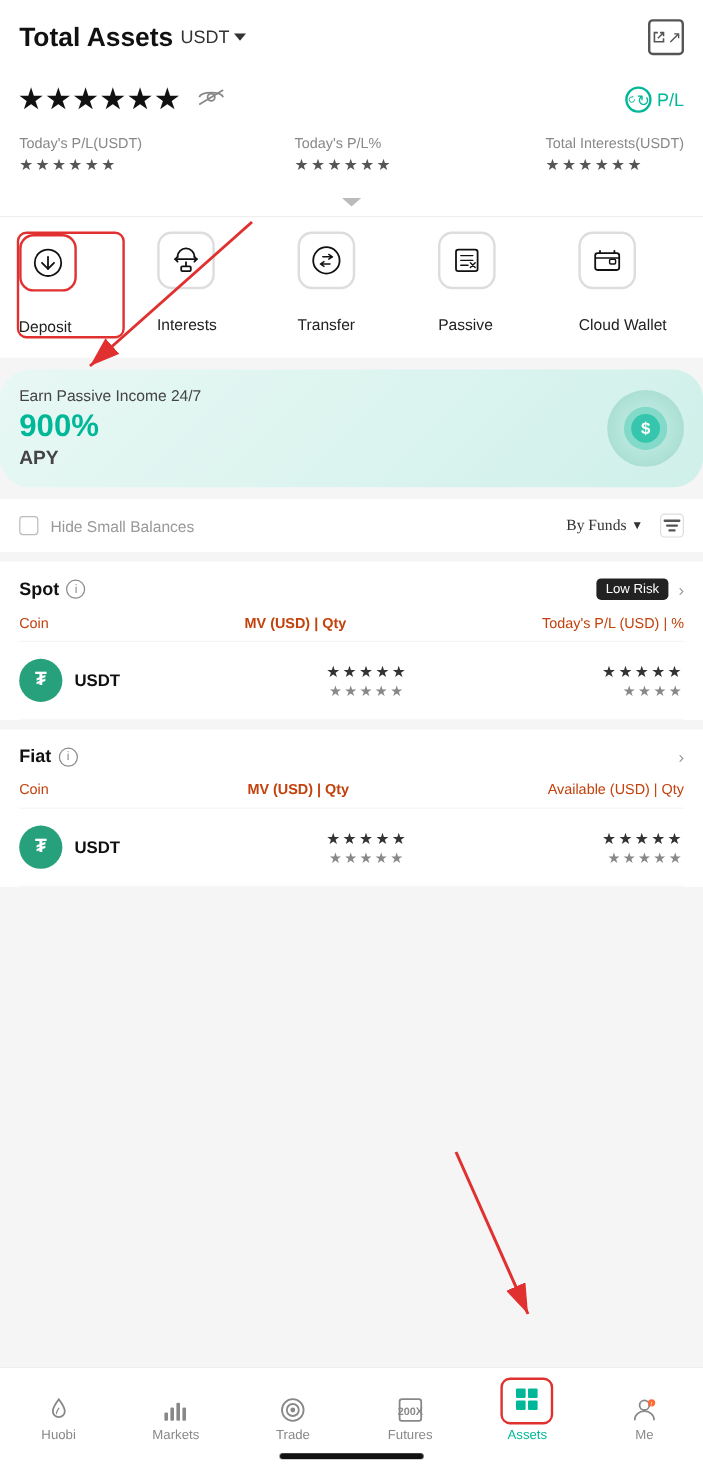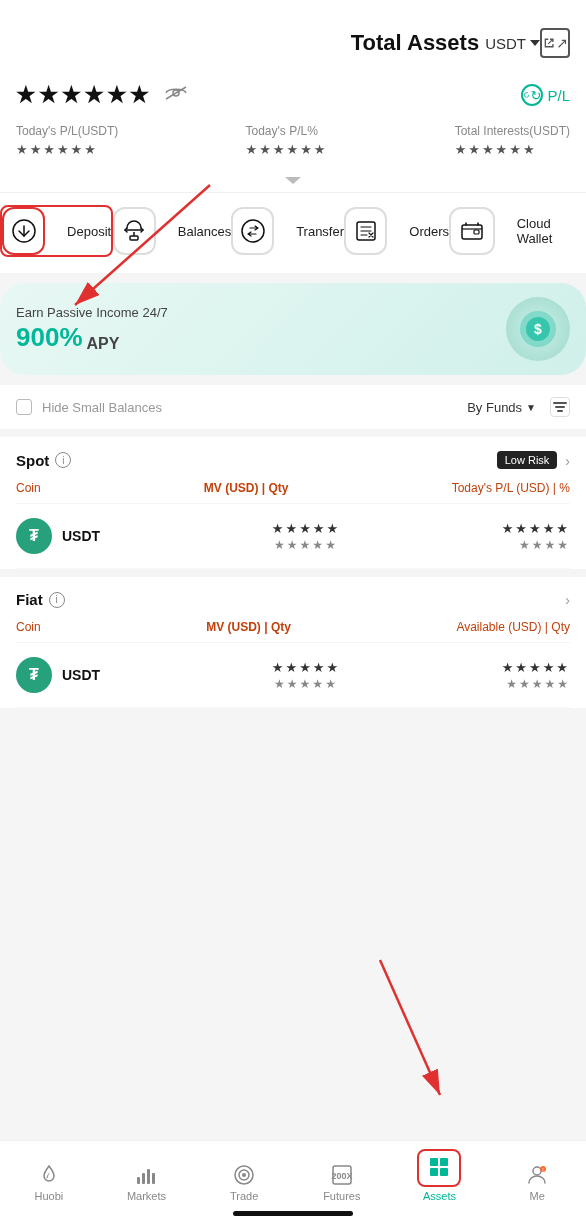--- a/index.html
+++ b/index.html
@@ -9,24 +9,24 @@
       background: #f5f5f5;
       width: 586px;
       min-height: 1222px;
       position: relative;
       overflow-x: hidden;
     }
 
     
     .header {
       background: #fff;
-      padding: 28px 16px 14px;
-      display: flex;
-      align-items: center;
-      justify-content: flex-end;
+      padding: 16px 16px 14px;
+      display: flex;
+      align-items: center;
+      justify-content: space-between;
     }
     .header-left {
       display: flex;
       align-items: center;
       gap: 6px;
     }
     .header-title {
       font-size: 22px;
       font-weight: 700;
       color: #111;
@@ -147,22 +147,21 @@
     
     .actions-row {
       background: #fff;
       display: flex;
       justify-content: space-around;
       padding: 12px 0 16px;
       border-top: 1px solid #f0f0f0;
     }
     .action-item {
       display: flex;
-      flex-direction: row;
-      align-items: center;
+      flex-direction: column;
       gap: 22px;
       cursor: pointer;
       min-width: 90px;
     }
     .action-icon-wrap {
       width: 48px; height: 48px;
       border: 2px solid #ddd;
       border-radius: 12px;
       display: flex;
       align-items: center;
@@ -240,20 +239,21 @@
       color: #999;
     }
     .by-funds {
       margin-left: auto;
       display: flex;
       align-items: center;
       gap: 4px;
       font-size: 13px;
       color: #333;
       cursor: pointer;
+      font-family: Liberation Serif, serif;
     }
     .sort-icon {
       width: 20px; height: 20px;
       border: 1px solid #ddd;
       border-radius: 4px;
       display: flex;
       flex-direction: column;
       align-items: center;
       justify-content: center;
       gap: 2px;
@@ -509,21 +509,21 @@
       <div class="action-icon-wrap">
         <svg class="withdraw-svg" viewBox="0 0 26 26" fill="none">
           <path d="M20 10c0-3.866-3.134-7-7-7S6 6.134 6 10" stroke="#111" stroke-width="1.5" stroke-linecap="round" fill="none"></path>
           <path d="M6 10l-2 2 2 2" stroke="#111" stroke-width="1.5" stroke-linecap="round" stroke-linejoin="round"></path>
           <path d="M20 10l2 2-2 2" stroke="#111" stroke-width="1.5" stroke-linecap="round" stroke-linejoin="round"></path>
           <path d="M4 12h18" stroke="#111" stroke-width="1.5" stroke-linecap="round"></path>
           <rect x="9" y="18" width="8" height="4" rx="1" stroke="#111" stroke-width="1.5" fill="none"></rect>
           <line x1="13" y1="14" x2="13" y2="18" stroke="#111" stroke-width="1.5"></line>
         </svg>
       </div>
-      <span class="action-label">Balances</span>
+      <span class="action-label">Interests</span>
     </div>
 
     <div class="action-item">
       <div class="action-icon-wrap">
         <svg class="transfer-svg" viewBox="0 0 26 26" fill="none">
           <path d="M13 2a11 11 0 1 0 0 22A11 11 0 0 0 13 2z" stroke="#111" stroke-width="1.5" fill="none"></path>
           <path d="M10 10h8M15 8l3 2-3 2" stroke="#111" stroke-width="1.2" stroke-linecap="round" stroke-linejoin="round"></path>
           <path d="M16 16H8M11 14l-3 2 3 2" stroke="#111" stroke-width="1.2" stroke-linecap="round" stroke-linejoin="round"></path>
         </svg>
       </div>
@@ -533,41 +533,41 @@
     <div class="action-item">
       <div class="action-icon-wrap">
         <svg class="orders-svg" viewBox="0 0 26 26" fill="none">
           <rect x="4" y="4" width="18" height="18" rx="2" stroke="#111" stroke-width="1.5" fill="none"></rect>
           <line x1="8" y1="9" x2="18" y2="9" stroke="#111" stroke-width="1.2" stroke-linecap="round"></line>
           <line x1="8" y1="13" x2="18" y2="13" stroke="#111" stroke-width="1.2" stroke-linecap="round"></line>
           <line x1="8" y1="17" x2="14" y2="17" stroke="#111" stroke-width="1.2" stroke-linecap="round"></line>
           <path d="M16 15l4 4M20 15l-4 4" stroke="#111" stroke-width="1.2" stroke-linecap="round"></path>
         </svg>
       </div>
-      <span class="action-label">Orders</span>
+      <span class="action-label">Passive</span>
     </div>
 
     <div class="action-item">
       <div class="action-icon-wrap">
         <svg class="wallet-svg" viewBox="0 0 26 26" fill="none">
           <rect x="3" y="7" width="20" height="14" rx="2" stroke="#111" stroke-width="1.5" fill="none"></rect>
           <rect x="15" y="12" width="5" height="4" rx="1" stroke="#111" stroke-width="1.2" fill="none"></rect>
           <line x1="3" y1="11" x2="23" y2="11" stroke="#111" stroke-width="1.2"></line>
           <line x1="7" y1="7" x2="7" y2="5" stroke="#111" stroke-width="1.5" stroke-linecap="round"></line>
           <line x1="19" y1="7" x2="19" y2="5" stroke="#111" stroke-width="1.5" stroke-linecap="round"></line>
         </svg>
       </div>
       <span class="action-label">Cloud Wallet</span>
     </div>
   </div>
 
   <div class="banner">
     <div style="display:flex; flex-direction:column; gap:2px;">
       <span class="banner-text">Earn Passive Income 24/7</span>
-      <div style="display:flex; align-items:flex-end; gap:4px;">
+      <div style="display:flex; align-items:flex-start; gap:4px;flex-direction:column;">
         <span class="banner-apy">900%</span>
         <span class="banner-apy-label">APY</span>
       </div>
     </div>
     <div class="banner-img">
       <svg width="40" height="40" viewBox="0 0 40 40">
         <circle cx="20" cy="20" r="18" fill="#00b897" opacity="0.3"></circle>
         <circle cx="20" cy="20" r="12" fill="#00b897" opacity="0.6"></circle>
         <text x="20" y="25" text-anchor="middle" font-size="14" fill="white" font-weight="bold">$</text>
       </svg>

